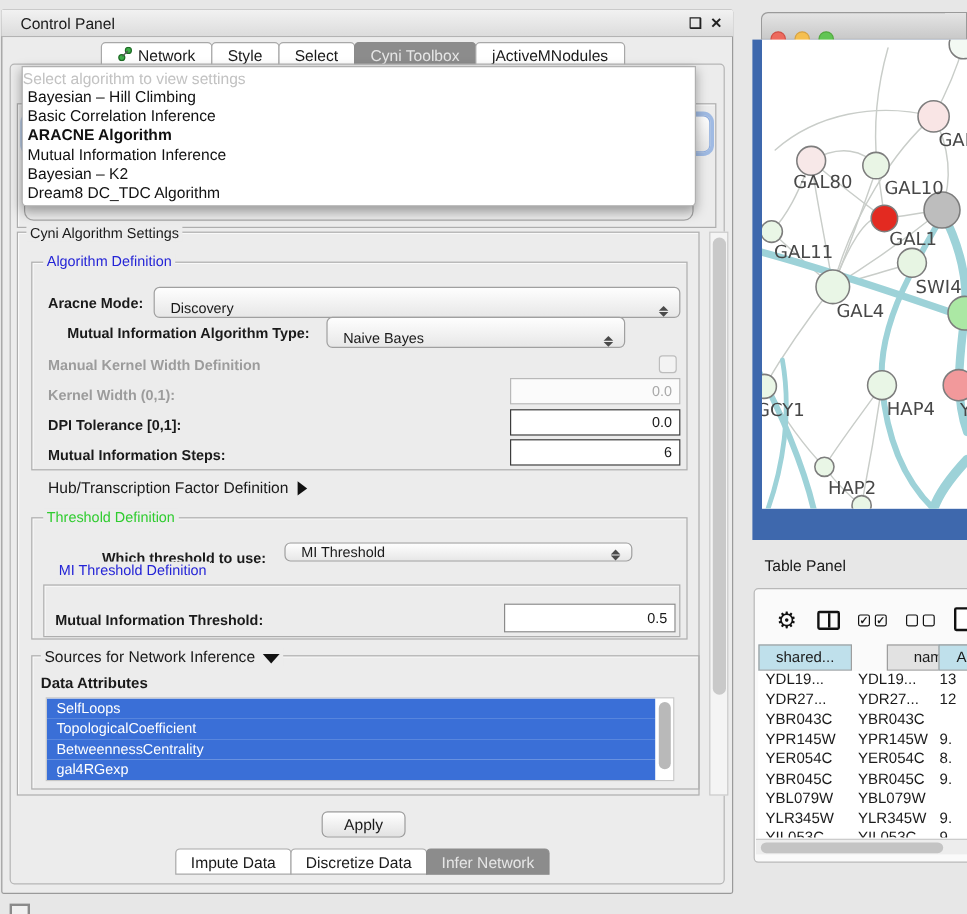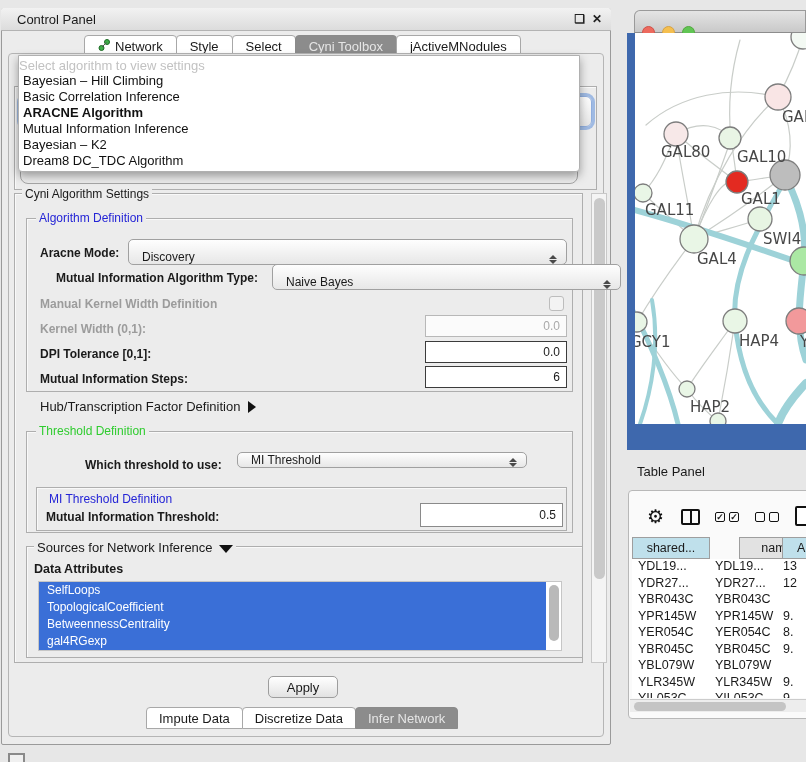--- a/index.html
+++ b/index.html
@@ -160,21 +160,21 @@
   <div class="abs lbl" style="left:40px;top:246px">Aracne Mode:</div>
   <div class="combo" style="left:128px;top:239px;width:439px;height:26px">
     <span class="cv">Discovery</span>
     <span class="arrows">
         <i class="up"></i>
         <i class="dn"></i>
       </span>
   </div>
 
   <div class="abs lbl" style="left:56px;top:271px">Mutual Information Algorithm Type:</div>
-  <div class="combo" style="left:272px;top:264px;width:349px;height:26px">
+  <div class="combo" style="left:272px;top:264px;width:249px;height:26px">
     <span class="cv">Naive Bayes</span>
     <span class="arrows">
         <i class="up"></i>
         <i class="dn"></i>
       </span>
   </div>
 
   <div class="abs lbl dis" style="left:40px;top:297px">Manual Kernel Width Definition</div>
   <div class="chk" style="left:549px;top:296px"></div>
 
@@ -197,21 +197,21 @@
   <div class="abs lbl" style="left:85px;top:458px">Which threshold to use:</div>
   <div class="combo" style="left:237px;top:452px;width:290px;height:16px">
     <span class="cv">MI Threshold</span>
     <span class="arrows">
         <i class="up"></i>
         <i class="dn"></i>
       </span>
   </div>
 
   <div class="abs groupbox" style="left:36px;top:487px;width:531px;height:44px"></div>
-  <div class="abs gtitle t-blue" style="left:46px;top:492px">MI Threshold Definition</div>
+  <div class="abs gtitle t-blue" style="left:46px;top:468px">MI Threshold Definition</div>
   <div class="abs lbl" style="left:46px;top:510px">Mutual Information Threshold:</div>
   <div class="field" style="left:420px;top:503px;width:143px;height:24px;border:1px solid #8a8a8a;padding-top:4px">0.5</div>
 
   <div class="abs groupbox" style="left:26px;top:546px;width:557px;height:112px"></div>
   <div class="abs plain13" style="left:34px;top:540px;background:#ececec;padding:0 3px">
     <span>Sources for Network Inference</span><span class="tri-d"></span>
   </div>
   <div class="abs lbl" style="left:34px;top:562px;font-size:12.5px">Data Attributes</div>
   <div class="abs srclist">
 

